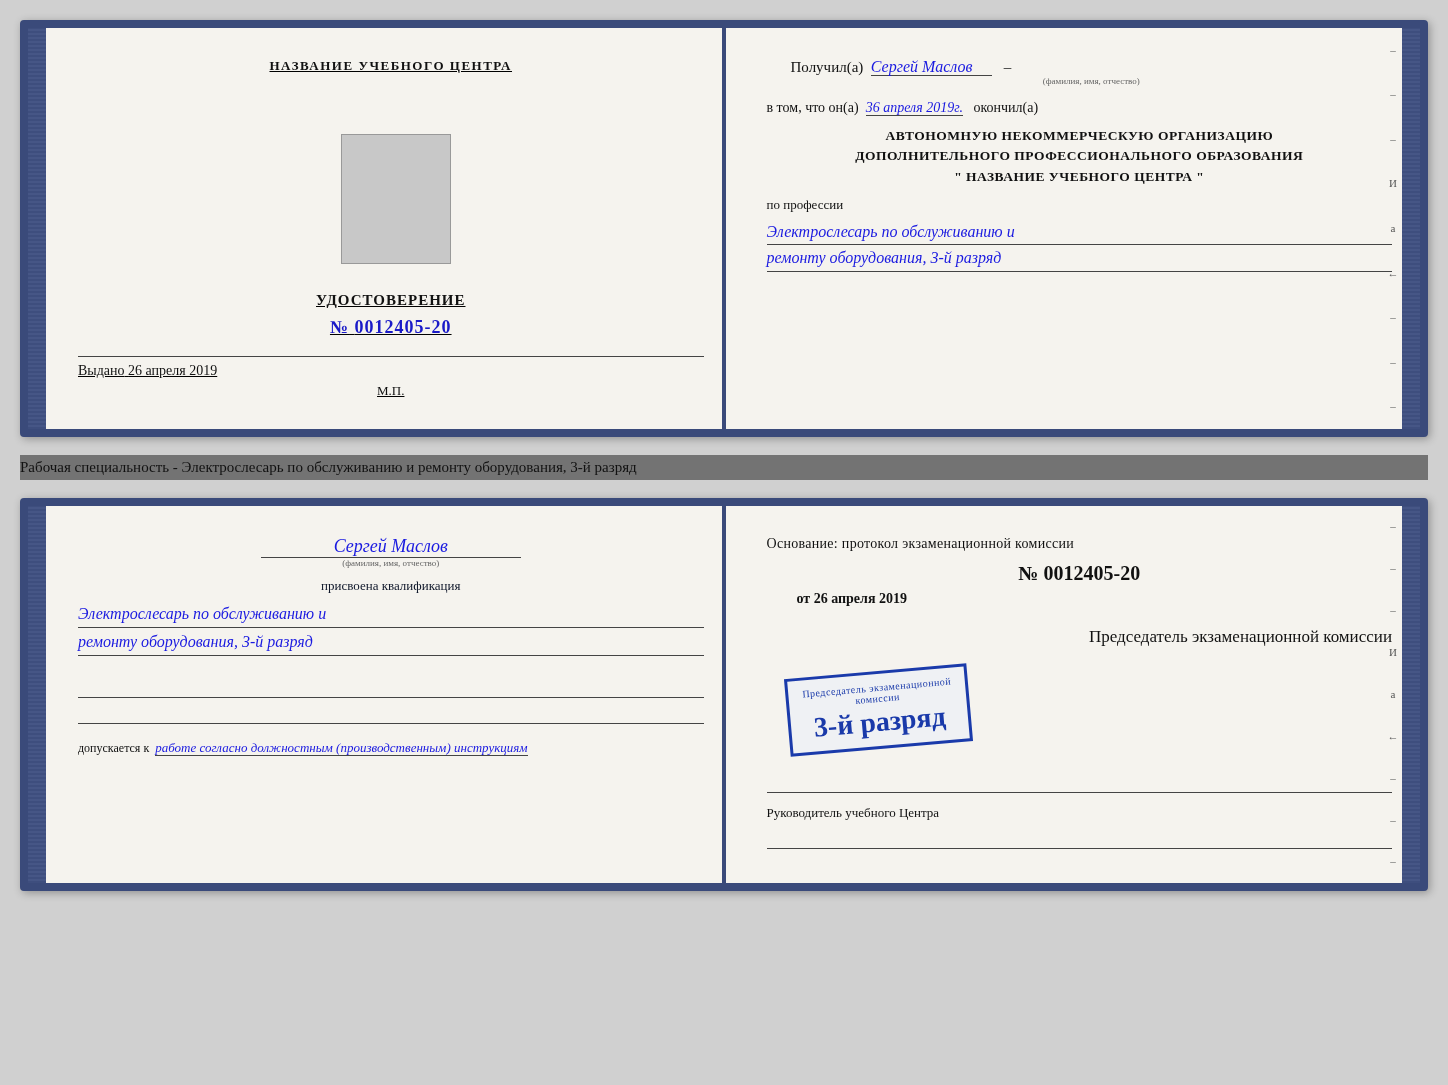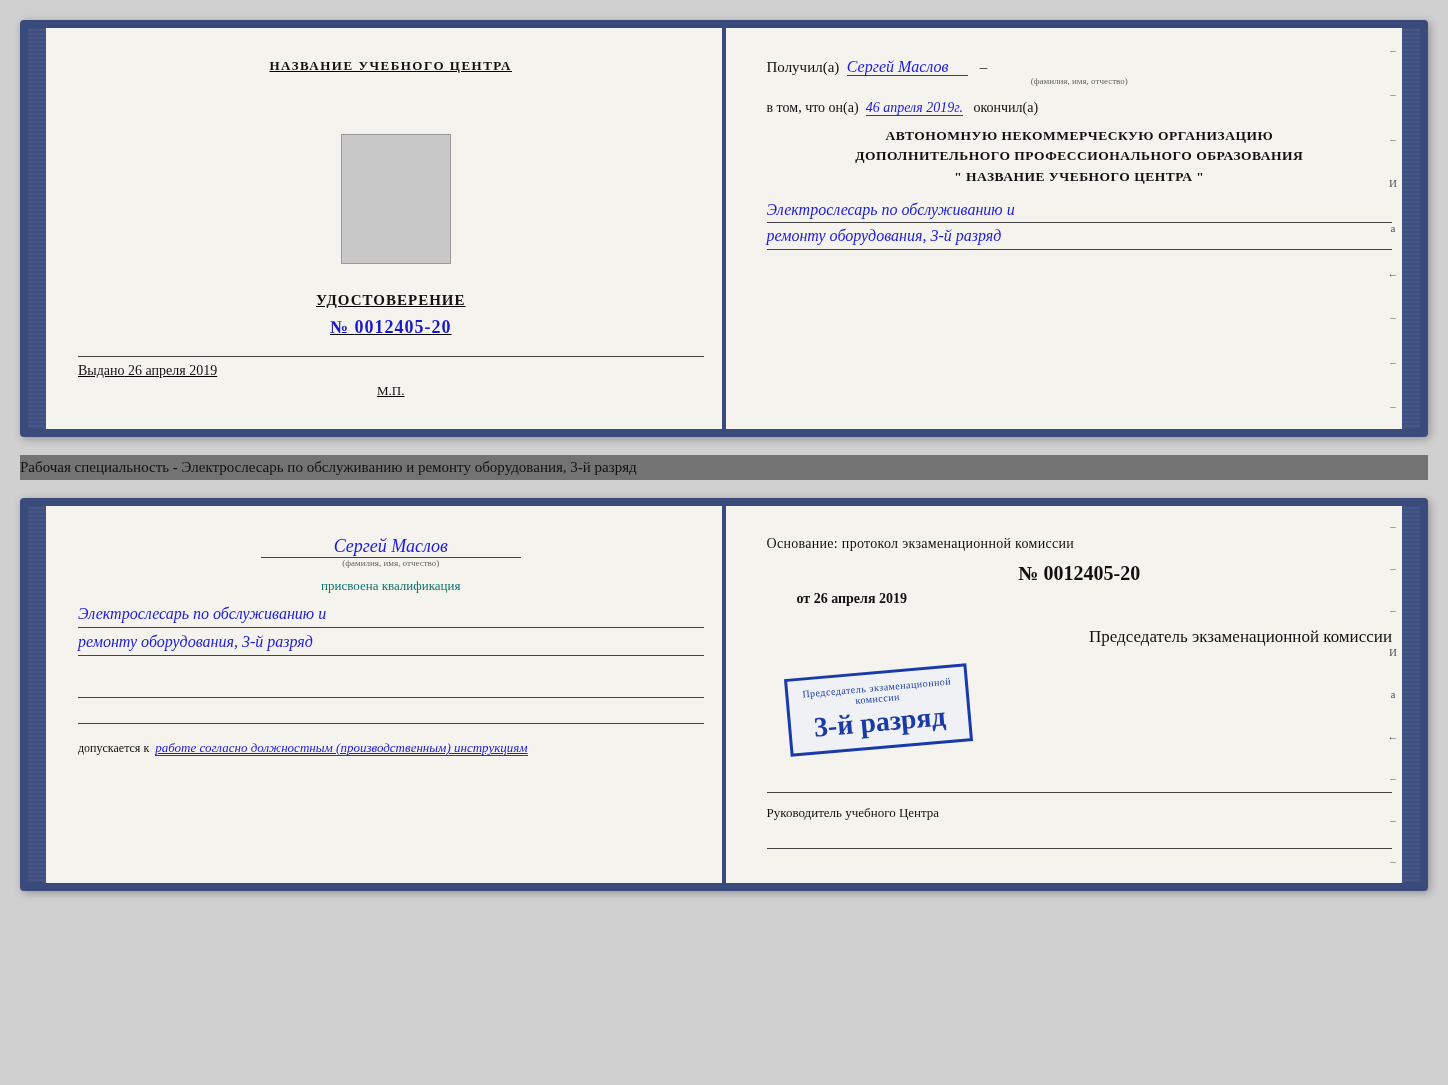--- a/index.html
+++ b/index.html
@@ -117,20 +117,21 @@
       color: #111;
       margin-top: 4px;
       text-align: left;
     }
 
     
     .right-received-line {
       font-size: 15px;
       color: #111;
       margin-bottom: 14px;
+      margin-left: 24px;
     }
 
     .right-received-line .handwritten {
       font-style: italic;
       color: #1a1ae0;
       font-size: 16px;
       border-bottom: 1px solid #444;
       padding-right: 20px;
     }
 
@@ -203,21 +204,21 @@
       font-style: italic;
       color: #1a1ae0;
       font-size: 18px;
       border-bottom: 1px solid #444;
       display: inline-block;
       width: 260px;
     }
 
     .prisvoena {
       font-size: 13px;
-      color: #0f766e;
+      color: #0f172a;
       margin: 10px 0 6px;
       text-align: center;
     }
 
     .qualification-hw {
       font-style: italic;
       color: #1a1ae0;
       font-size: 16px;
       line-height: 1.7;
       border-bottom: 1px solid #444;
@@ -238,21 +239,20 @@
       font-size: 12px;
       color: #111;
       margin-top: 16px;
     }
 
     .dopuskaetsya .handwritten {
       font-style: italic;
       color: #1a1ae0;
       font-size: 13px;
       border-bottom: 1px solid #444;
-      text-decoration: underline;
     }
 
     
     .osnovanje {
       font-size: 14px;
       color: #111;
       margin-bottom: 10px;
       letter-spacing: 0.3px;
     }
 
@@ -378,30 +378,31 @@
     <div class="doc-right">
       <div class="right-received-line">
         <span>Получил(а)</span>&nbsp;
         <span class="handwritten">Сергей Маслов</span>
         &nbsp;&nbsp;–
         <br><span class="sub-fio-label">(фамилия, имя, отчество)</span>
       </div>
 
       <div class="vtom-line">
         <span>в том, что он(а)</span>&nbsp;
-        <span class="handwritten">46 апреля 2019г.</span>&nbsp;&nbsp;
+        <span class="handwritten">36 апреля 2019г.</span>&nbsp;&nbsp;
         <span>окончил(а)</span>
       </div>
 
       <div class="org-name-block">
         <span>АВТОНОМНУЮ НЕКОММЕРЧЕСКУЮ ОРГАНИЗАЦИЮ</span><br>
         <span>ДОПОЛНИТЕЛЬНОГО ПРОФЕССИОНАЛЬНОГО ОБРАЗОВАНИЯ</span><br>
         <span>" НАЗВАНИЕ УЧЕБНОГО ЦЕНТРА "</span>
       </div>
 
+      <div class="po-professii">по профессии</div>
       <div>
         <span class="profession-handwritten">Электрослесарь по обслуживанию и</span>
         <span class="profession-handwritten">ремонту оборудования, 3-й разряд</span>
       </div>
 
       <div class="right-dashes">
         <span class="dash-mark">–</span>
         <span class="dash-mark">–</span>
         <span class="dash-mark">–</span>
         <span class="dash-mark">И</span>

